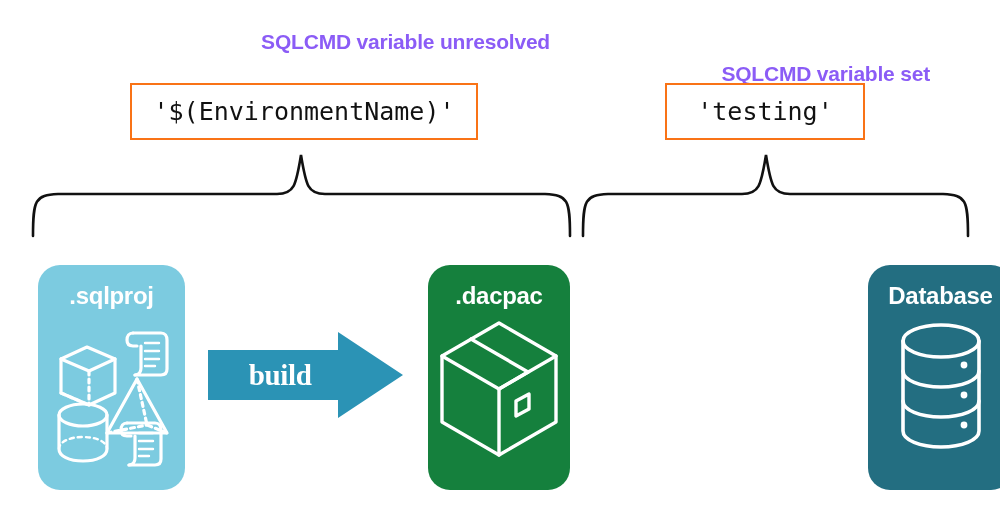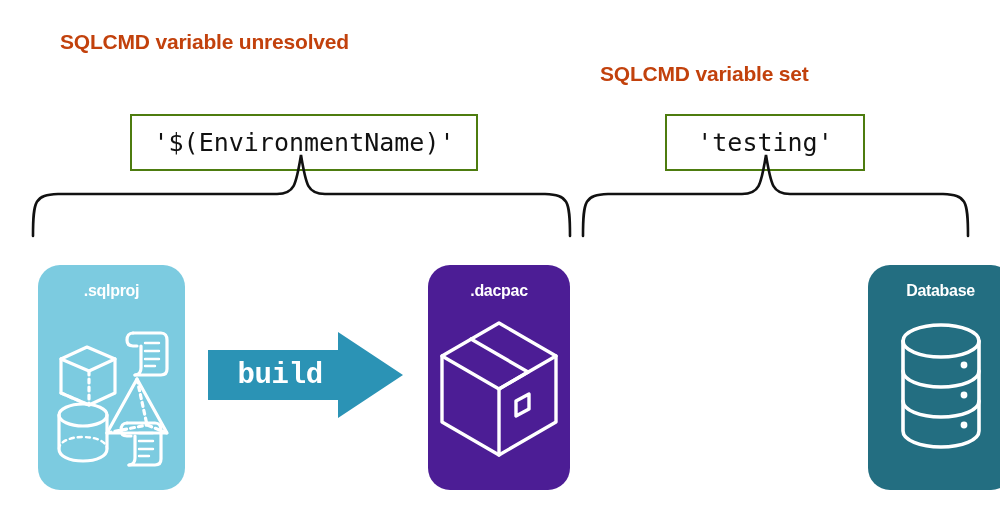--- a/index.html
+++ b/index.html
@@ -20,42 +20,41 @@
     overflow: hidden;
   }
 
   
   .heading {
     position: absolute;
     font-family: "Liberation Sans", sans-serif;
     font-weight: bold;
     font-size: 21px;
     letter-spacing: -0.2px;
-    color: #c2410c;
-    text-align: left;
+    color: #8b5cf6;
+    text-align: right;
     white-space: nowrap;
   }
   #heading-left  { left: 60px;  top: 30px; width: 490px; }
   #heading-right { left: 600px; top: 30px; width: 330px; margin-top: 32px; }
 
   
   .codebox {
     position: absolute;
     box-sizing: border-box;
-    border: 2px solid #4d7c0f;
+    border: 2px solid #f97316;
     background: #ffffff;
     display: flex;
     align-items: center;
     justify-content: center;
     font-family: "DejaVu Sans Mono", monospace;
     font-size: 25px;
     color: #111111;
     white-space: nowrap;
     letter-spacing: 0px;
-    margin-top: 31px;
   }
   #codebox-left  { left: 130px; top: 83px; width: 348px; height: 57px; }
   #codebox-right { left: 665px; top: 83px; width: 200px; height: 57px; text-align: center; }
 
   
   #braces {
     position: absolute;
     left: 0;
     top: 0;
     width: 1000px;
@@ -73,57 +72,57 @@
   }
   .artifact-label {
     position: absolute;
     top: 17px;
     left: 0;
     right: 0;
     text-align: center;
     color: #ffffff;
     font-family: "Liberation Sans", sans-serif;
     font-weight: bold;
-    font-size: 16px;
+    font-size: 24px;
     letter-spacing: -0.3px;
     white-space: nowrap;
   }
   .artifact-art {
     position: absolute;
     left: 0;
     right: 0;
     top: 52px;
     bottom: 0;
     display: flex;
     align-items: flex-start;
     justify-content: center;
   }
 
   #box-sqlproj  { left: 38px;  width: 147px; background: #7CCBE0; }
-  #box-dacpac   { left: 428px; width: 142px; background: #4c1d95; }
+  #box-dacpac   { left: 428px; width: 142px; background: #15803d; }
   #box-database { left: 820px; width: 145px; background: #236E81; margin-left: 48px; }
 
   
   .arrow {
     position: absolute;
     top: 332px;
     height: 86px;
   }
   .arrow svg { display: block; }
   .arrow-label {
     position: absolute;
     left: 0;
     top: 0;
     height: 86px;
     width: 74%;
     display: flex;
     align-items: center;
     justify-content: center;
     color: #ffffff;
-    font-family: Liberation Mono, monospace;
+    font-family: Liberation Serif, serif;
     font-weight: bold;
     font-size: 29px;
     letter-spacing: -0.3px;
     white-space: nowrap;
   }
   #arrow-build  { left: 208px; width: 195px; }
   #arrow-deploy { left: 598px; width: 205px; }
 </style>
 </head>
 <body>

